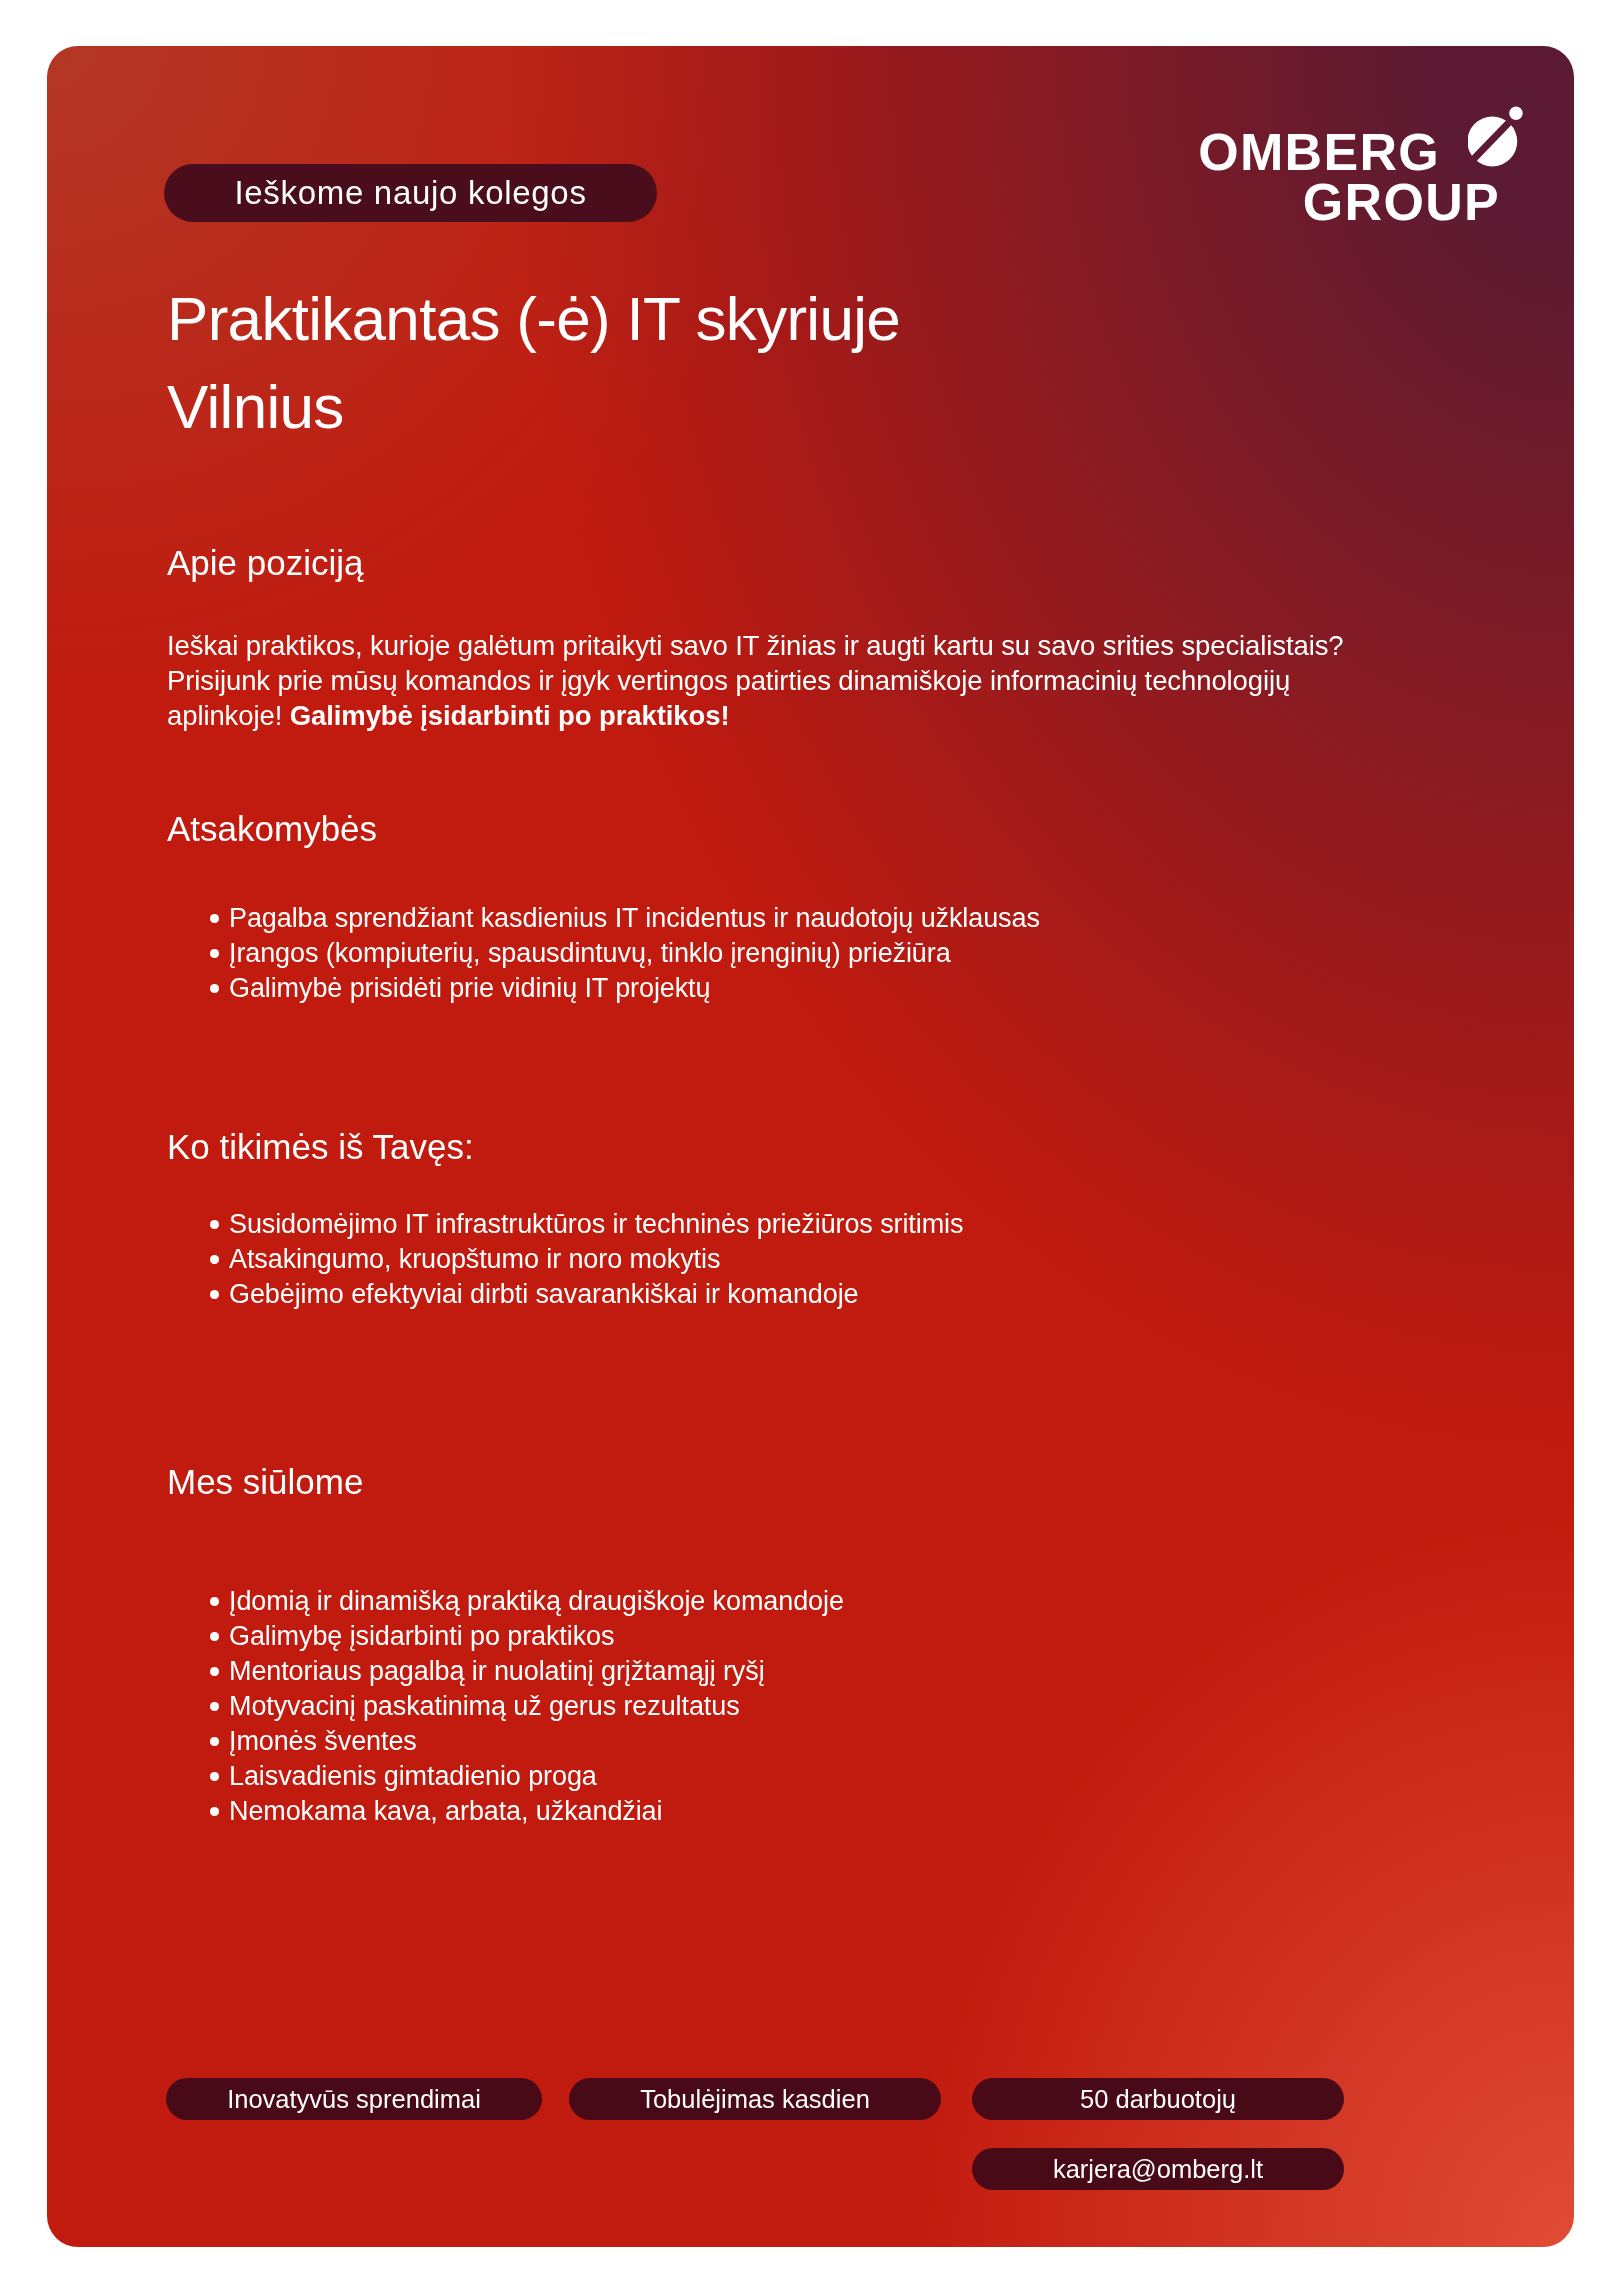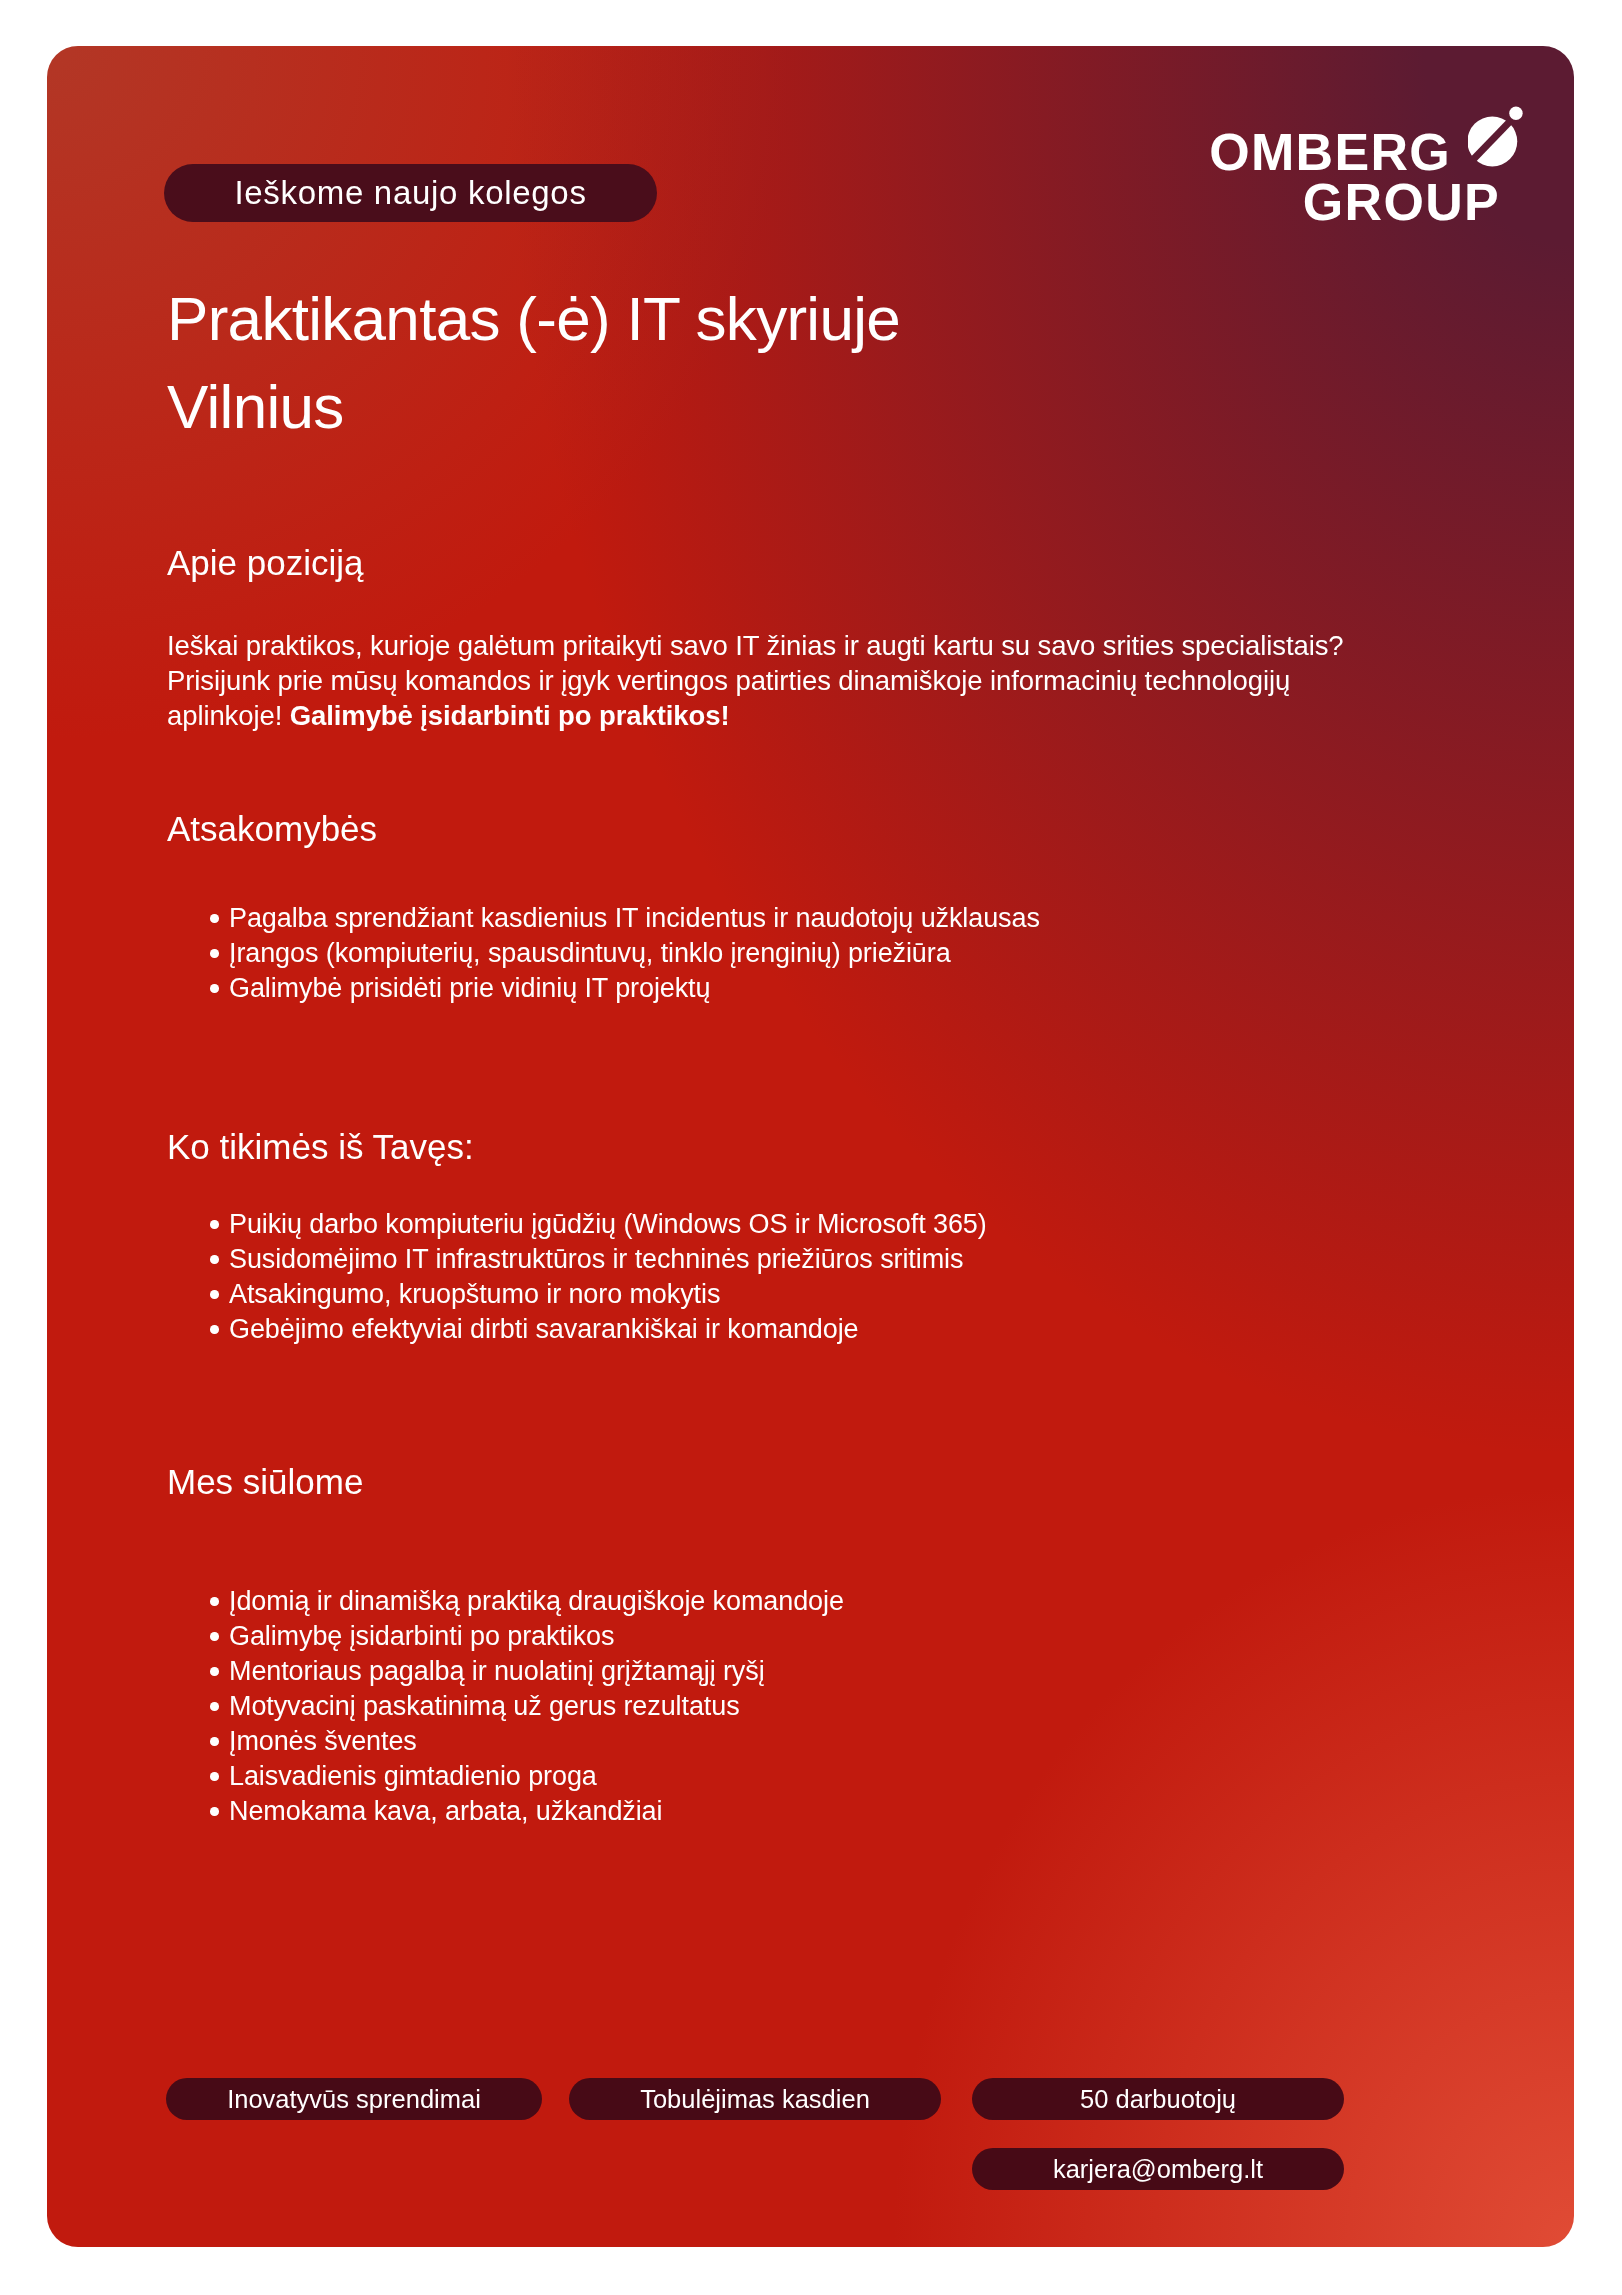--- a/index.html
+++ b/index.html
@@ -27,21 +27,21 @@
     width:493px; height:58px;
     background:#4a0d1b; border-radius:33px;
     display:flex; align-items:center; justify-content:center;
     font-size:33px; letter-spacing:0.7px;
   }
   .logo {
     position:absolute; top:60px; right:51px;
     text-align:right;
     font-size:52px; font-weight:700; letter-spacing:1.3px; line-height:50px;
   }
-  .logo-row { display:flex; align-items:flex-end; justify-content:flex-end; gap:17px; }
+  .logo-row { display:flex; align-items:flex-end; justify-content:flex-end; gap:28px; }
   .logo-icon { width:55px; height:62px; margin-bottom:9.2px; }
   .logo-group { margin-right:23px; }
   .title {
     position:absolute; left:120px; top:229px; margin:0;
     font-size:62px; font-weight:400; line-height:88px; letter-spacing:-0.7px;
   }
   .title span { display:block; }
   .sh {
     position:absolute; left:120px; margin:0;
     font-size:35px; font-weight:400; letter-spacing:0;
@@ -113,21 +113,20 @@
 
     <h2 class="sh" style="top:763px">Atsakomybės</h2>
     <ul class="blist" style="top:855px">
       <li>Pagalba sprendžiant kasdienius IT incidentus ir naudotojų užklausas</li>
       <li>Įrangos (kompiuterių, spausdintuvų, tinklo įrenginių) priežiūra</li>
       <li>Galimybė prisidėti prie vidinių IT projektų</li>
     </ul>
 
     <h2 class="sh" style="top:1081px">Ko tikimės iš Tavęs:</h2>
     <ul class="blist" style="top:1161px">
-      <li>Puikių darbo kompiuteriu įgūdžių (Windows OS ir Microsoft 365)</li>
       <li>Susidomėjimo IT infrastruktūros ir techninės priežiūros sritimis</li>
       <li>Atsakingumo, kruopštumo ir noro mokytis</li>
       <li>Gebėjimo efektyviai dirbti savarankiškai ir komandoje</li>
     </ul>
 
     <h2 class="sh" style="top:1416px">Mes siūlome</h2>
     <ul class="blist" style="top:1538px">
       <li>Įdomią ir dinamišką praktiką draugiškoje komandoje</li>
       <li>Galimybę įsidarbinti po praktikos</li>
       <li>Mentoriaus pagalbą ir nuolatinį grįžtamąjį ryšį</li>

